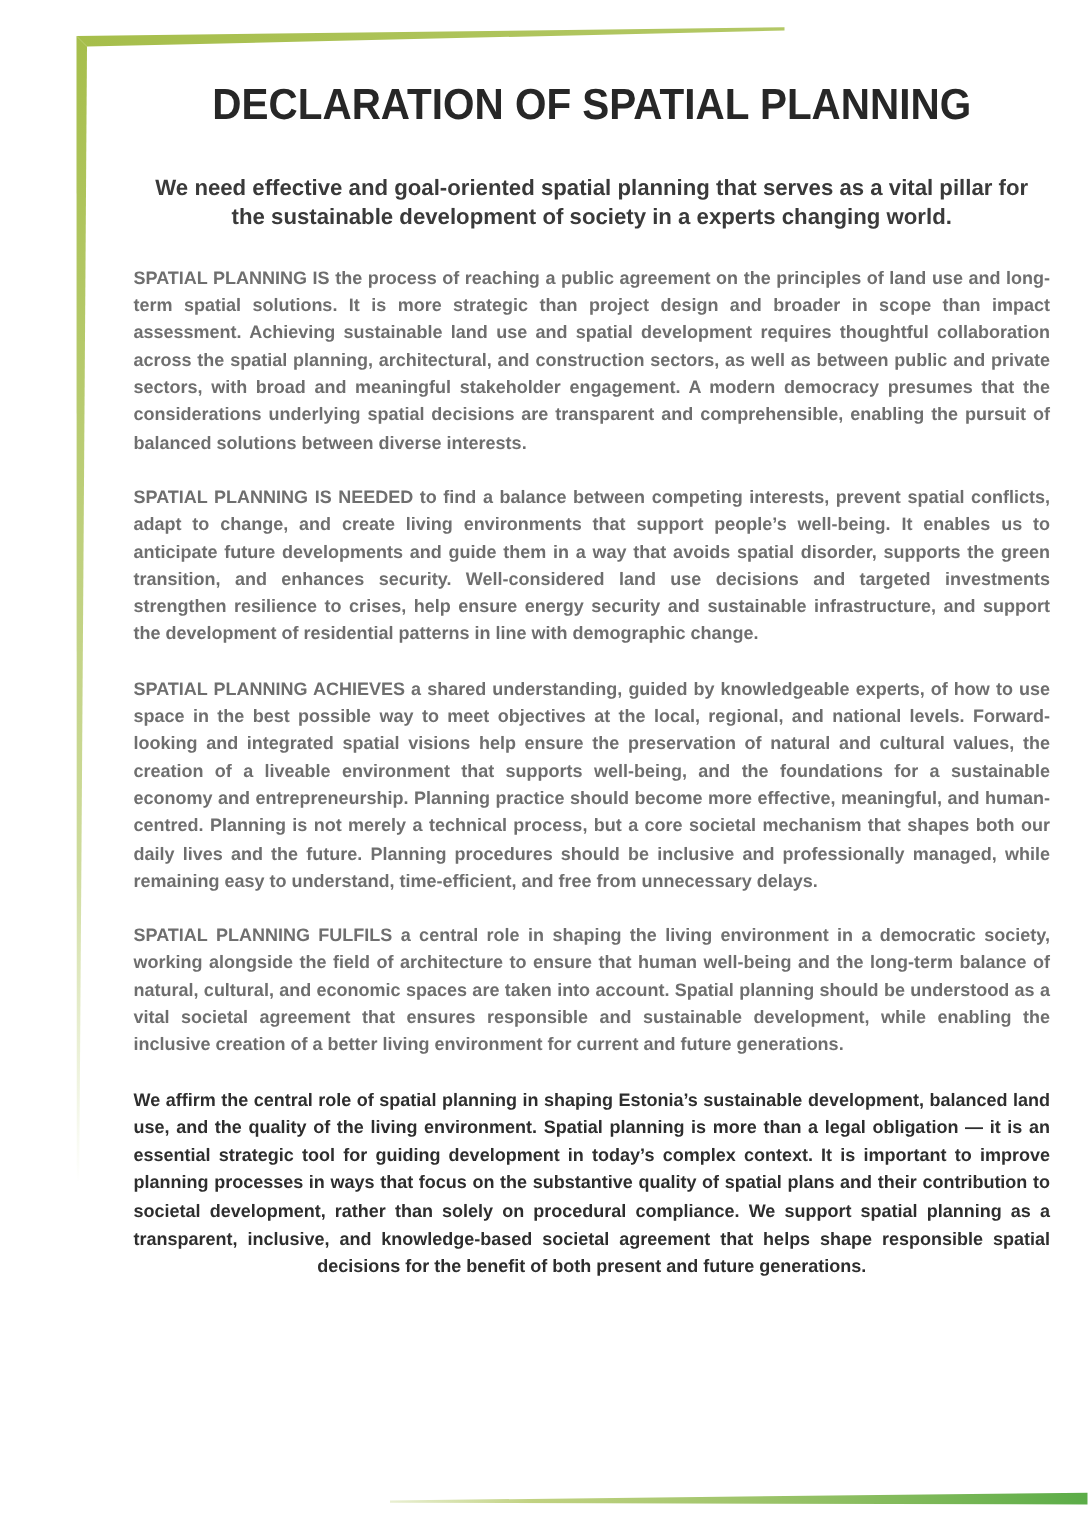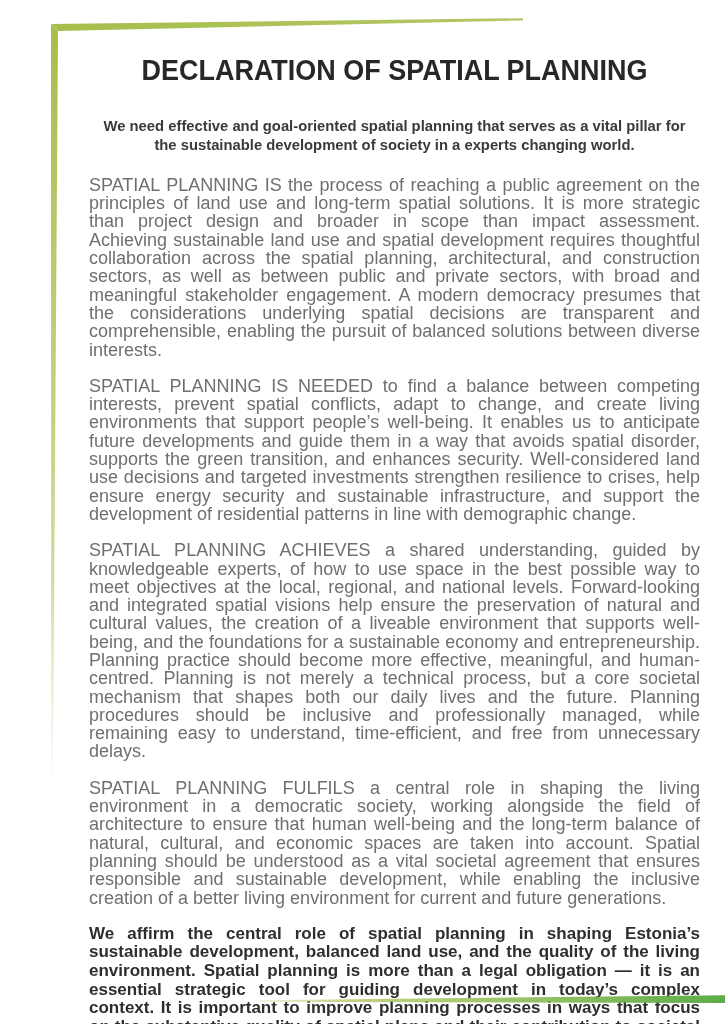--- a/index.html
+++ b/index.html
@@ -34,29 +34,30 @@
     max-width:600px;
     text-align:center;
     font-weight:700;
     font-size:14.8px;
     line-height:1.28;
     color:#3a3a3a;
   }
   .content{margin:21px 57px 0;}
   .body-p{
     margin:0 0 18px;
-    font-size:18px;
+    font-size:12px;
     line-height:18.3px;
     color:#6f6f6f;
     text-align:justify;
+    font-weight:bold;
   }
   .closing{
     margin:5px 0 0;
     font-weight:700;
-    font-size:17px;
+    font-size:12px;
     line-height:18.6px;
     color:#2e2e2e;
     text-align:justify;
     text-align-last:center;
   }
 </style>
 </head>
 <body>
 
 <div class="page">

